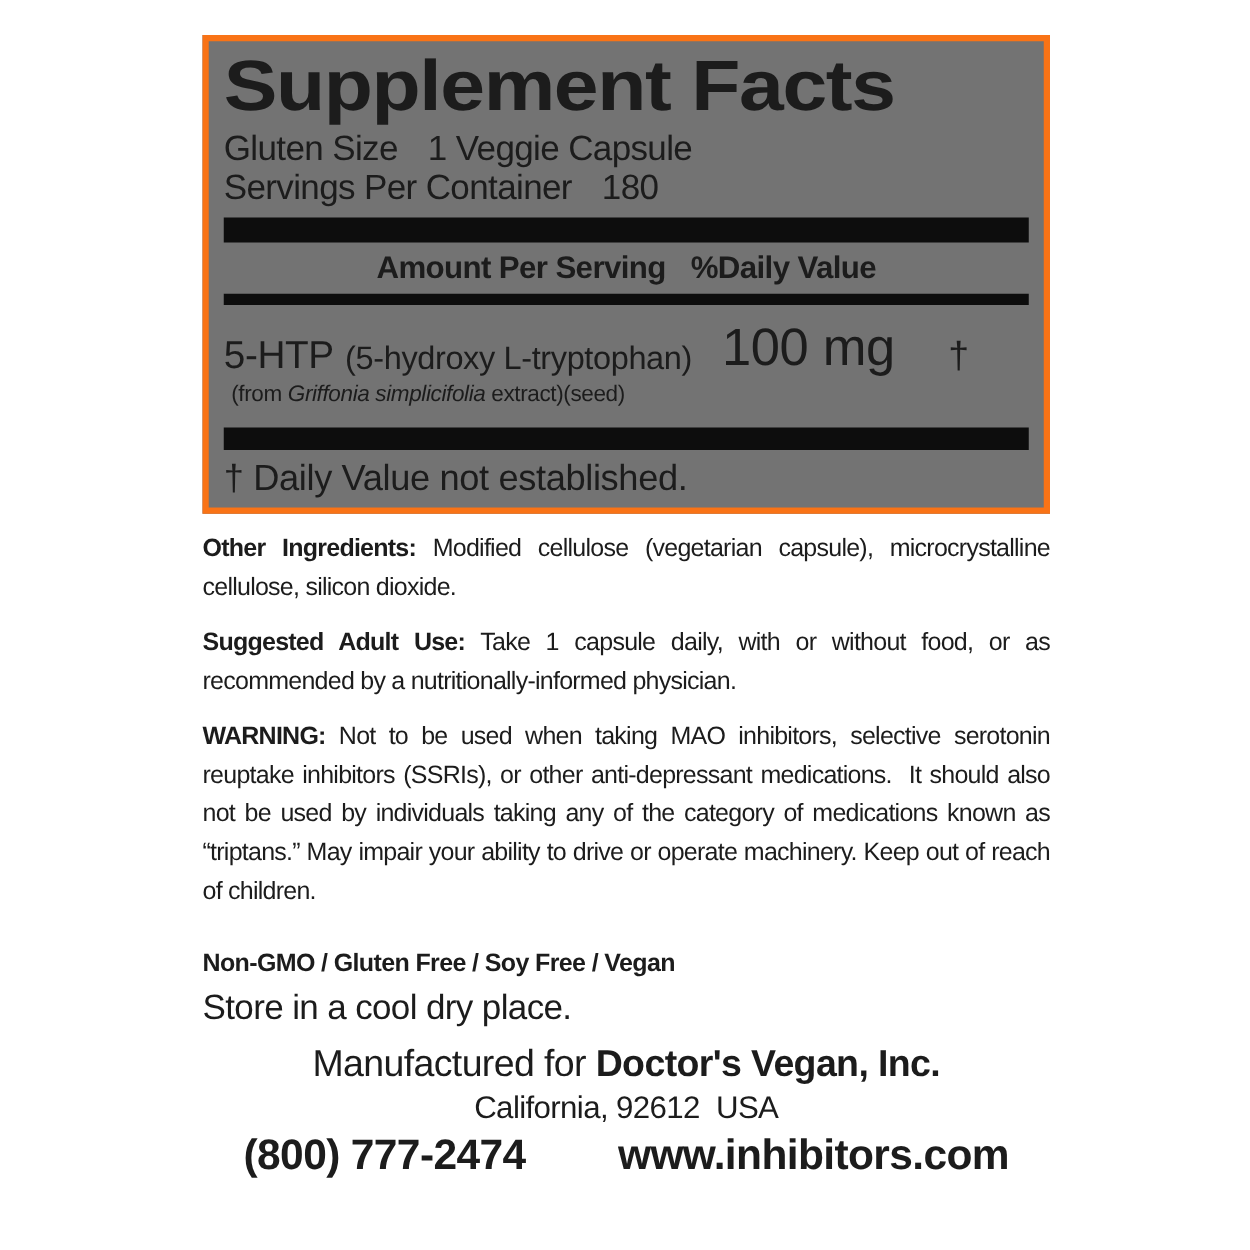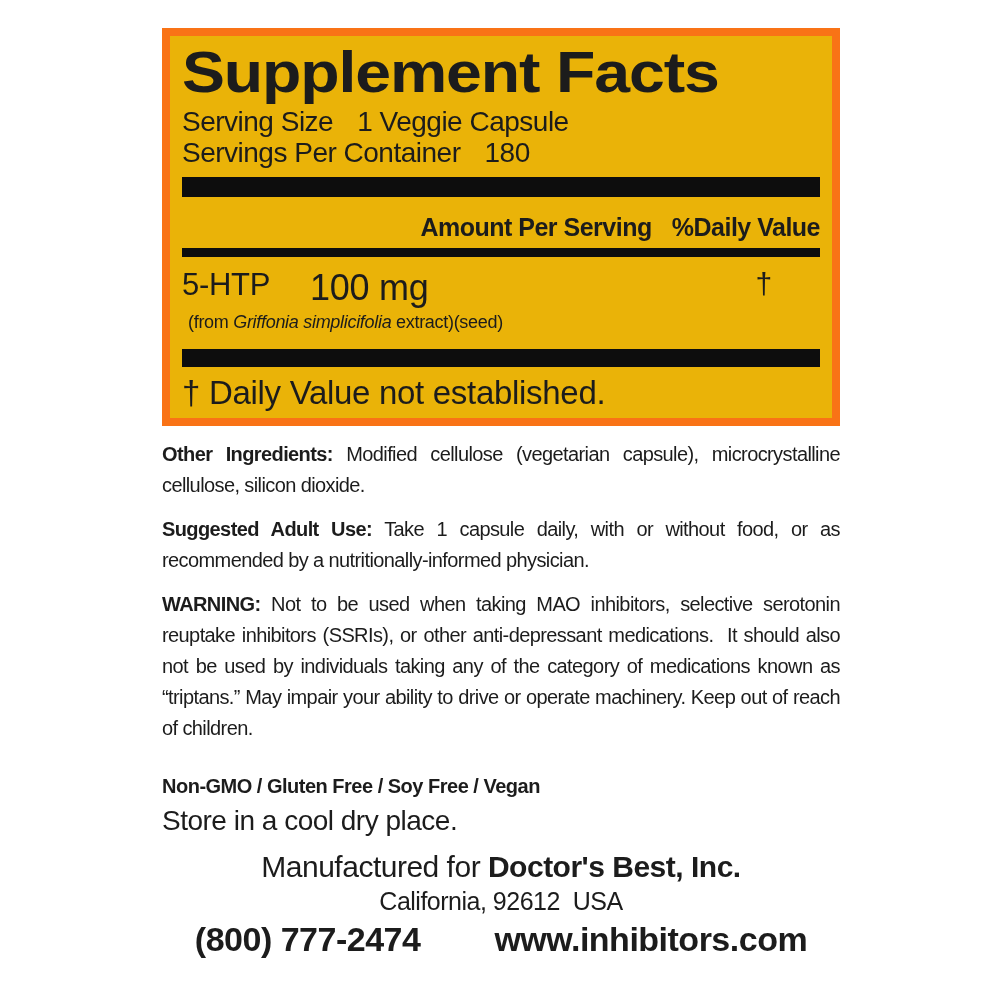--- a/index.html
+++ b/index.html
@@ -11,23 +11,23 @@
   }
   .label-column {
     position: absolute;
     left: 162px;
     top: 28px;
     width: 678px;
   }
 
   
   .sf-panel {
-    border: 8px solid #f97316;
+    border: 5px solid #f97316;
     padding: 4px 12px 4px 12px;
-    background: #eab308;
+    background: #737373;
   }
   .sf-title {
     font-size: 57px;
     font-weight: bold;
     letter-spacing: -1px;
     line-height: 60px;
     white-space: nowrap;
     display: inline-block;
     transform: scaleX(1.13);
     transform-origin: left center;
@@ -50,46 +50,46 @@
     height: 18px;
     background: #0d0d0d;
     margin-top: 6px;
   }
   .bar-thin {
     height: 9px;
     background: #0d0d0d;
   }
   .col-header {
     display: flex;
-    justify-content: flex-end;
+    justify-content: center;
     gap: 20px;
     font-weight: bold;
     font-size: 25px;
     letter-spacing: -0.5px;
-    padding: 16px 0 6px 0;
+    padding: 6px 0 6px 0;
   }
   .nutrient-row {
     display: flex;
-    align-items: flex-start;
+    align-items: flex-end;
     padding-top: 10px;
     letter-spacing: -0.3px;
   }
   .nutrient-name { font-size: 31px; }
   .nutrient-detail { font-size: 26px; margin-left: 9px; }
-  .nutrient-amount { font-size: 36px; margin-left: 40px; }
+  .nutrient-amount { font-size: 42px; margin-left: 24px; }
   .flex-spacer { flex: 1; }
   .nutrient-dv { font-size: 30px; margin-right: 48px; }
   .nutrient-source {
     font-size: 18px;
     letter-spacing: -0.3px;
     padding: 3px 0 10px 6px;
   }
   .nutrient-source .it { font-style: italic; }
   .footnote {
-    font-size: 33px;
+    font-size: 29px;
     letter-spacing: -0.3px;
     padding: 7px 0 2px 0;
   }
 
   
   .para {
     margin-top: 13px;
     font-size: 20px;
     line-height: 31px;
     letter-spacing: -0.6px;
@@ -130,40 +130,41 @@
 
 <div class="label-column">
 
   <div class="sf-panel">
     <div>
       <span class="sf-title">Supplement Facts</span>
     </div>
 
     <div class="serving-block">
       <div class="serving-row">
-        <span>Serving Size</span>
+        <span>Gluten Size</span>
         <span class="val">1 Veggie Capsule</span>
       </div>
       <div class="serving-row">
         <span>Servings Per Container</span>
         <span class="val">180</span>
       </div>
     </div>
 
     <div class="bar-thick"></div>
 
     <div class="col-header">
       <span>Amount Per Serving</span>
       <span>%Daily Value</span>
     </div>
 
     <div class="bar-thin"></div>
 
     <div class="nutrient-row">
       <span class="nutrient-name">5-HTP</span>
+      <span class="nutrient-detail">(5-hydroxy L-tryptophan)</span>
       <span class="nutrient-amount">100 mg</span>
       <span class="flex-spacer"></span>
       <span class="nutrient-dv">†</span>
     </div>
 
     <div class="nutrient-source"><span>(from </span><span class="it">Griffonia simplicifolia</span><span> extract)(seed)</span></div>
 
     <div class="bar-thick2"></div>
 
     <div class="footnote">† Daily Value not established.</div>
@@ -172,21 +173,21 @@
   <p class="para"><span class="lead">Other Ingredients:</span> <span class="body-text">Modified cellulose (vegetarian capsule), microcrystalline cellulose, silicon dioxide.</span></p>
 
   <p class="para"><span class="lead">Suggested Adult Use:</span> <span class="body-text">Take 1 capsule daily, with or without food, or as recommended by a nutritionally-informed physician.</span></p>
 
   <p class="para"><span class="lead">WARNING:</span> <span class="body-text">Not to be used when taking MAO inhibitors, selective serotonin reuptake inhibitors (SSRIs), or other anti-depressant medications.  It should also not be used by individuals taking any of the category of medications known as “triptans.” May impair your ability to drive or operate machinery. Keep out of reach of children.</span></p>
 
   <div class="features-line">Non-GMO / Gluten Free / Soy Free / Vegan</div>
   <div class="storage-line">Store in a cool dry place.</div>
 
   <div class="footer-block">
-    <div class="manufactured-line"><span>Manufactured for </span><span class="mfr">Doctor's Best, Inc.</span></div>
+    <div class="manufactured-line"><span>Manufactured for </span><span class="mfr">Doctor's Vegan, Inc.</span></div>
     <div class="address-line">California, 92612  USA</div>
     <div class="contact-line">
       <span>(800) 777-2474</span>
       <span>www.inhibitors.com</span>
     </div>
   </div>
 
 </div>
 
 </body></html>

